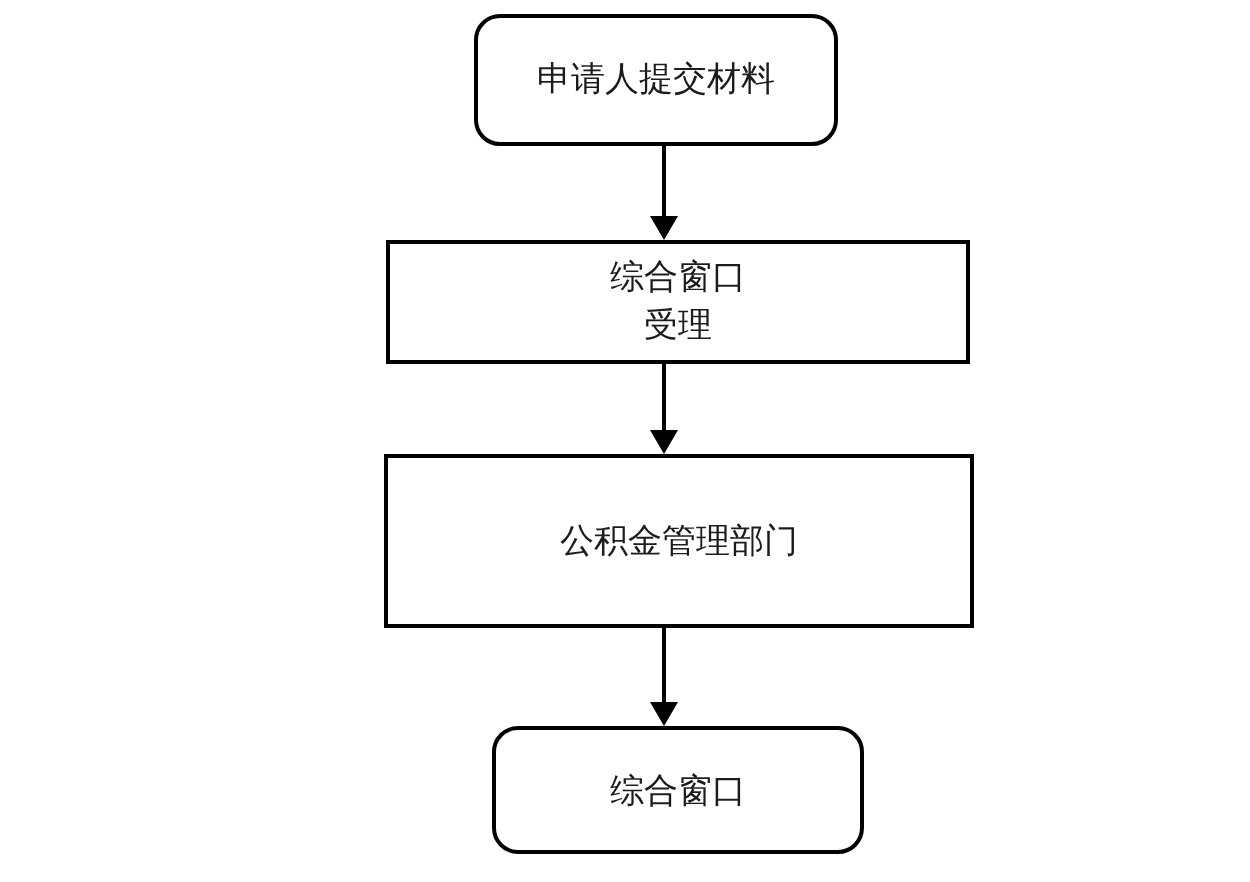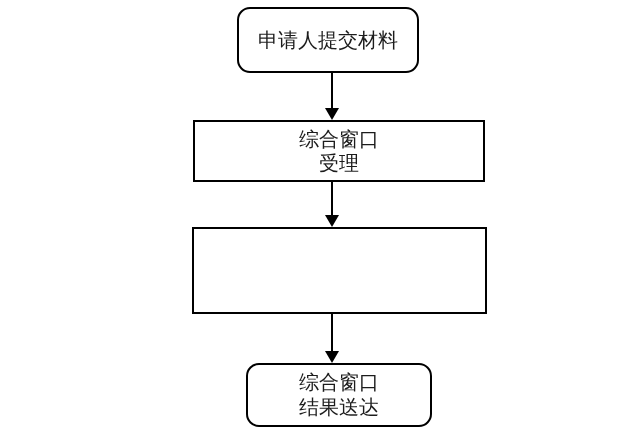--- a/index.html
+++ b/index.html
@@ -19,21 +19,21 @@
   .node {
     position: absolute;
     box-sizing: border-box;
     border: 2px solid #000000;
     background: #ffffff;
     display: flex;
     flex-direction: column;
     align-items: center;
     justify-content: center;
     text-align: center;
-    font-size: 20px;
+    font-size: 17px;
     line-height: 26px;
   }
   .node.rounded {
     border-radius: 13px;
   }
   .node .line {
     white-space: nowrap;
   }
   #node-start   { left: 237px; top: 7px;   width: 182px; height: 66px; }
   #node-accept  { left: 193px; top: 120px; width: 292px; height: 62px; line-height: 24px; }
@@ -81,25 +81,25 @@
     <div class="line">综合窗口</div>
     <div class="line">受理</div>
   </div>
 
   <div class="arrow" id="arrow-2">
     <div class="shaft"></div>
     <div class="head"></div>
   </div>
 
   <div class="node" id="node-query">
+    <div class="line">公积金管理部门</div>
   </div>
 
   <div class="arrow" id="arrow-3">
     <div class="shaft"></div>
     <div class="head"></div>
   </div>
 
   <div class="node rounded" id="node-deliver">
     <div class="line">综合窗口</div>
-    <div class="line">结果送达</div>
   </div>
 
 </div>
 
 </body></html>

